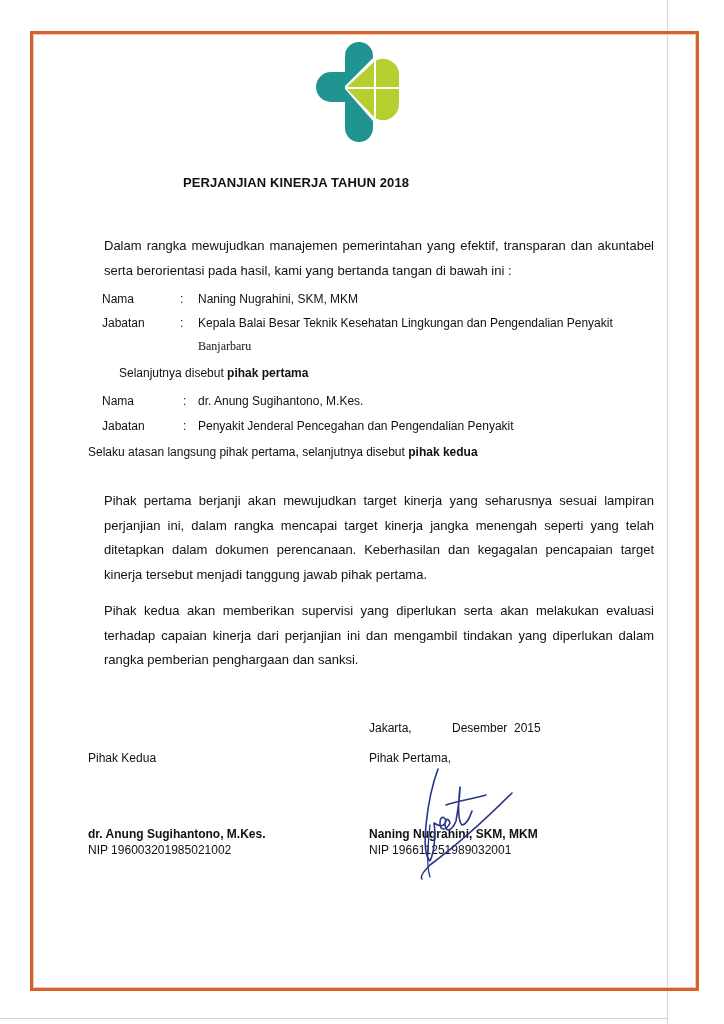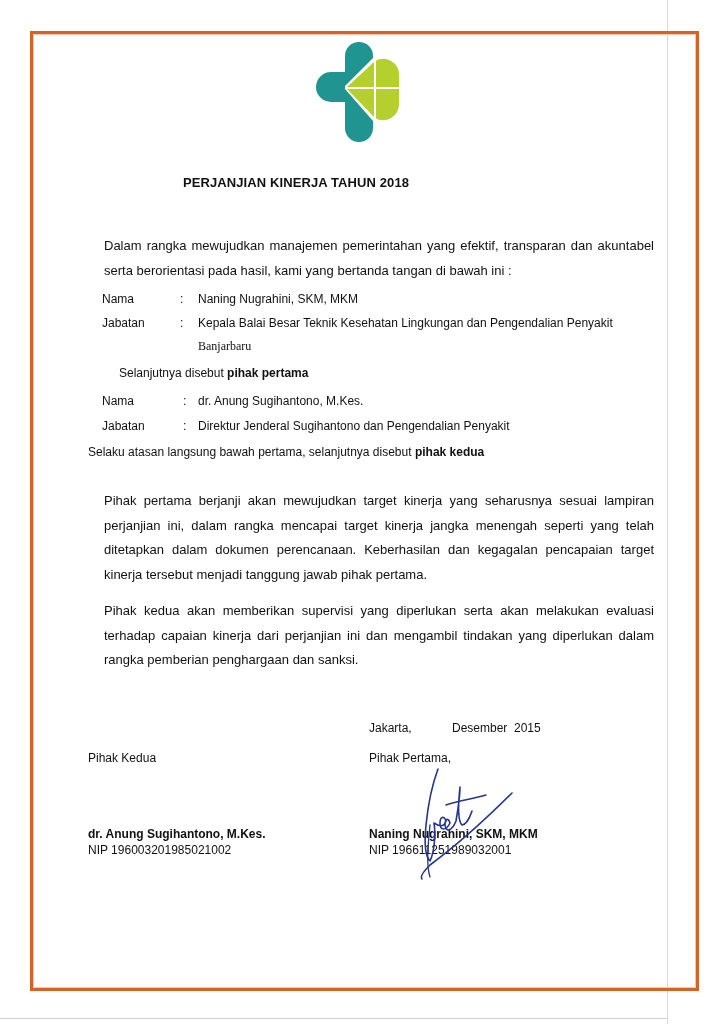--- a/index.html
+++ b/index.html
@@ -126,23 +126,23 @@
 <div class="line val1" style="top:339px;font-family:Liberation Serif, serif;">Banjarbaru</div>
 
 <div class="line" style="left:88px; top:366px;margin-left:31px;"><span>Selanjutnya disebut </span><b>pihak pertama</b></div>
 
 <div class="line lbl" style="top:394px;">Nama</div>
 <div class="line colon2" style="top:394px;">:</div>
 <div class="line val2" style="top:394px;">dr. Anung Sugihantono, M.Kes.</div>
 
 <div class="line lbl" style="top:419px;">Jabatan</div>
 <div class="line colon2" style="top:419px;">:</div>
-<div class="line val2" style="top:419px;">Direktur Jenderal Sugihantono dan Pengendalian Penyakit</div>
+<div class="line val2" style="top:419px;">Penyakit Jenderal Pencegahan dan Pengendalian Penyakit</div>
 
-<div class="line" style="left:88px; top:445px;"><span>Selaku atasan langsung bawah pertama, selanjutnya disebut </span><b>pihak kedua</b></div>
+<div class="line" style="left:88px; top:445px;"><span>Selaku atasan langsung pihak pertama, selanjutnya disebut </span><b>pihak kedua</b></div>
 
 <div class="para" style="top:481px;">Pihak pertama berjanji akan mewujudkan target kinerja yang seharusnya sesuai lampiran perjanjian ini, dalam rangka mencapai target kinerja jangka menengah seperti yang telah ditetapkan dalam dokumen perencanaan. Keberhasilan dan kegagalan pencapaian target kinerja tersebut menjadi tanggung jawab pihak pertama.</div>
 
 <div class="para" style="top:591px;">Pihak kedua akan memberikan supervisi yang diperlukan serta akan melakukan evaluasi terhadap capaian kinerja dari perjanjian ini dan mengambil tindakan yang diperlukan dalam rangka pemberian penghargaan dan sanksi.</div>
 
 <div class="line" style="left:369px; top:721px;">Jakarta,</div>
 <div class="line" style="left:452px; top:721px; white-space:pre;">Desember  2015</div>
 
 <div class="line" style="left:88px; top:751px;">Pihak Kedua</div>
 <div class="line" style="left:369px; top:751px;">Pihak Pertama,</div>

